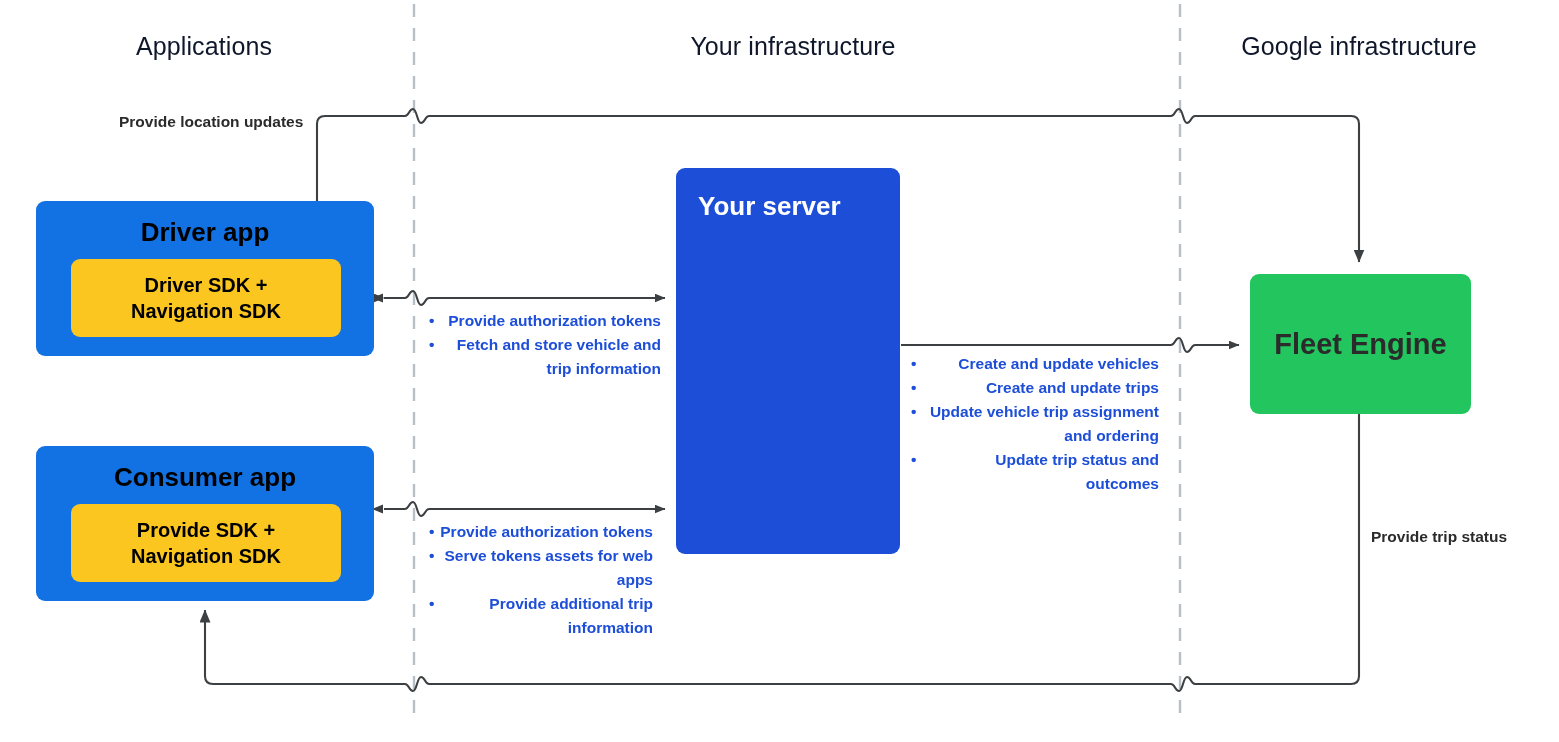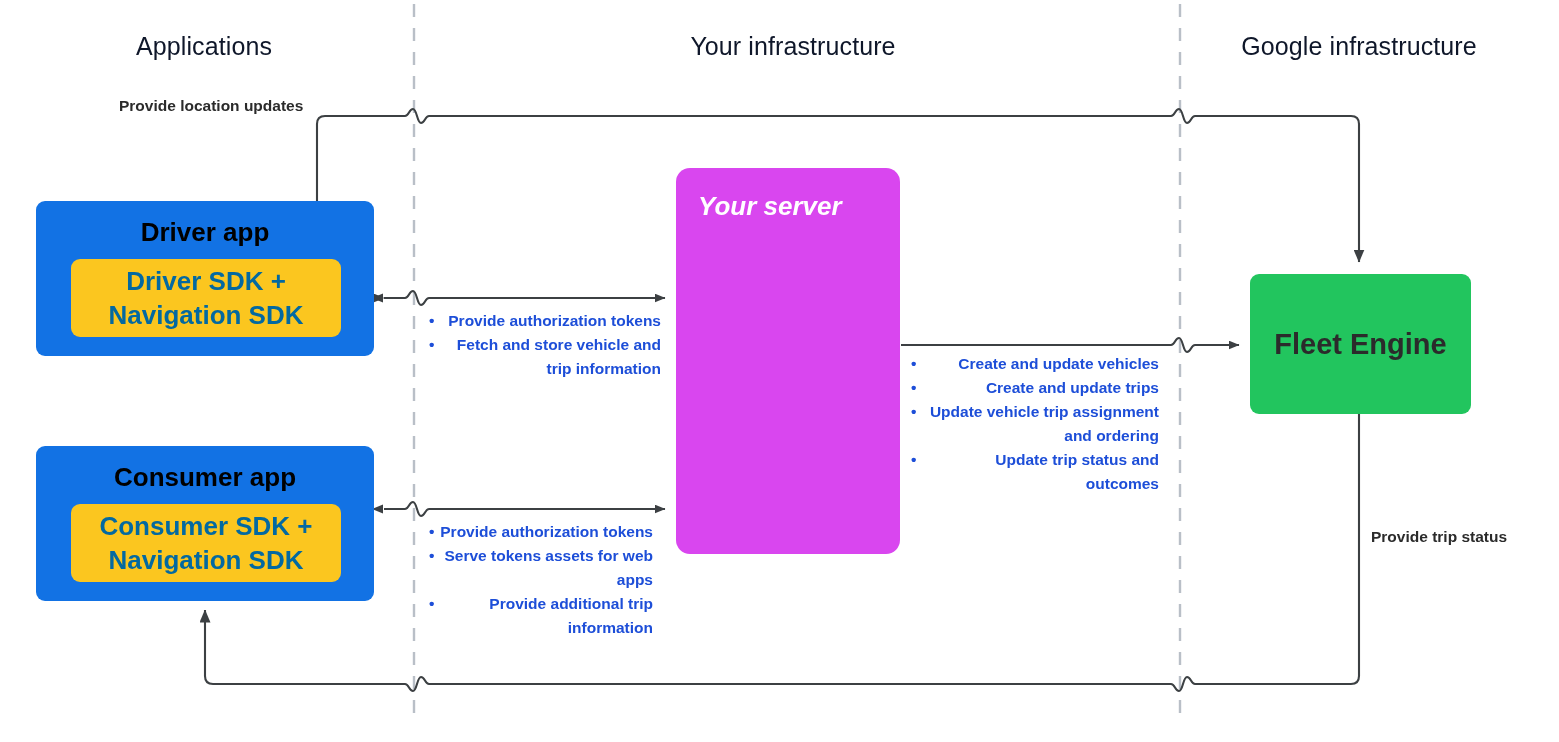--- a/index.html
+++ b/index.html
@@ -57,34 +57,33 @@
   }
   .sdk-box {
     position: absolute;
     background: #fbc61f;
     border-radius: 9px;
     box-sizing: border-box;
     display: flex;
     align-items: center;
     justify-content: center;
     text-align: center;
-    color: #0369a1;
-    font-size: 26px;
+    color: #000000;
+    font-size: 20px;
     font-weight: bold;
     line-height: 1.32;
     padding: 4px 6px;
   }
 
   
   .server-box {
     position: absolute;
-    background: #d946ef;
-    border-radius: 14px;
-    box-sizing: border-box;
-    font-style: italic;
+    background: #1d4ed8;
+    border-radius: 9px;
+    box-sizing: border-box;
   }
   .server-title {
     position: absolute;
     color: #ffffff;
     font-size: 26px;
     font-weight: bold;
     white-space: nowrap;
   }
 
   
@@ -214,32 +213,32 @@
     <div class="app-title" style="top:16px;">Driver app</div>
     <div class="sdk-box" style="left:35px; top:58px; width:270px; height:78px; flex-direction:column;">
       <span>Driver SDK +</span>
       <span>Navigation SDK</span>
     </div>
   </div>
 
   <div class="app-box" style="left:36px; top:446px; width:338px; height:155px;">
     <div class="app-title" style="top:16px;">Consumer app</div>
     <div class="sdk-box" style="left:35px; top:58px; width:270px; height:78px; flex-direction:column;">
-      <span>Consumer SDK +</span>
+      <span>Provide SDK +</span>
       <span>Navigation SDK</span>
     </div>
   </div>
 
   <div class="server-box" style="left:676px; top:168px; width:224px; height:386px;">
     <div class="server-title" style="left:22px; top:23px;">Your server</div>
   </div>
 
   <div class="engine-box" style="left:1250px; top:274px; width:221px; height:140px;">Fleet Engine</div>
 
-  <div class="wire-label" style="left:119px; top:96px;">Provide location updates</div>
+  <div class="wire-label" style="left:119px; top:112px;">Provide location updates</div>
 
   <div class="wire-label" style="left:1371px; top:527px;">Provide trip status</div>
 
   <div class="bullet-list" style="left:429px; top:309px; width:232px;">
     <div class="bullet-item">Provide authorization tokens</div>
     <div class="bullet-item">Fetch and store vehicle and trip information</div>
   </div>
 
   <div class="bullet-list" style="left:429px; top:520px; width:224px;">
     <div class="bullet-item">Provide authorization tokens</div>

